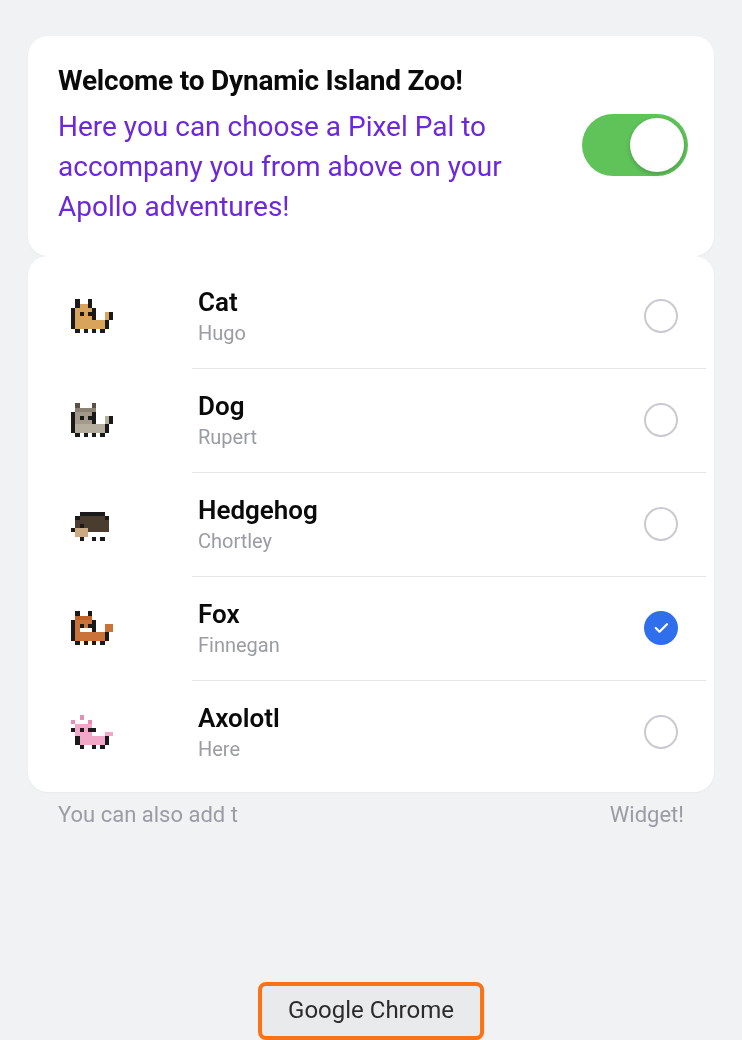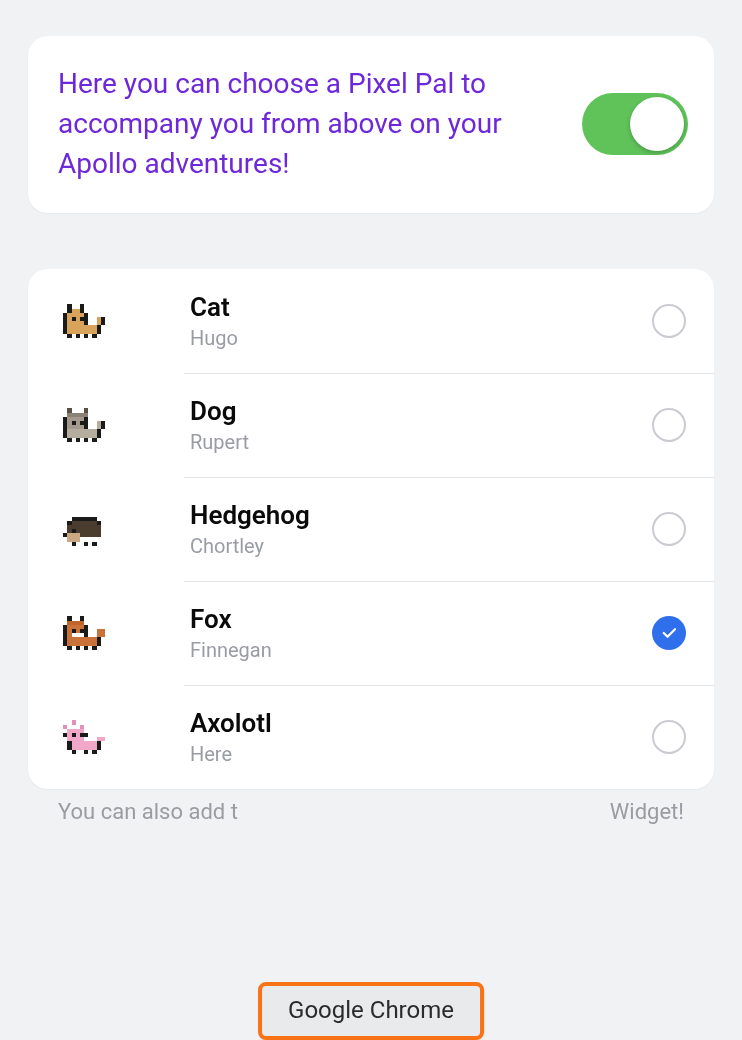--- a/index.html
+++ b/index.html
@@ -53,22 +53,21 @@
     .toggle .knob {
       position: absolute;
       top: 4px; right: 4px;
       width: 54px; height: 54px;
       background: #ffffff;
       border-radius: 50%;
       box-shadow: 0 2px 5px rgba(0,0,0,0.22);
     }
     
     .list {
-      margin-top: 56px;
-      padding: 0;
+      padding: 8px;
     }
     .row {
       display: flex;
       align-items: center;
       padding: 22px 28px 22px 20px;
       cursor: pointer;
     }
     .row + .row { position: relative; }
     .row + .row::before {
       content: "";
@@ -139,20 +138,21 @@
       cursor: default;
     }
   </style>
 </head>
 <body>
 
 <div class="page">
 
   <div class="card hero">
     <div class="hero-text">
+      <div class="hero-title">Welcome to Dynamic Island Zoo!</div>
       <div class="hero-sub">Here you can choose a Pixel Pal to accompany you from above on your Apollo adventures!</div>
     </div>
     <div class="toggle">
       <div class="knob"></div>
     </div>
   </div>
 
   <div class="card list">
 
     <div class="row">

